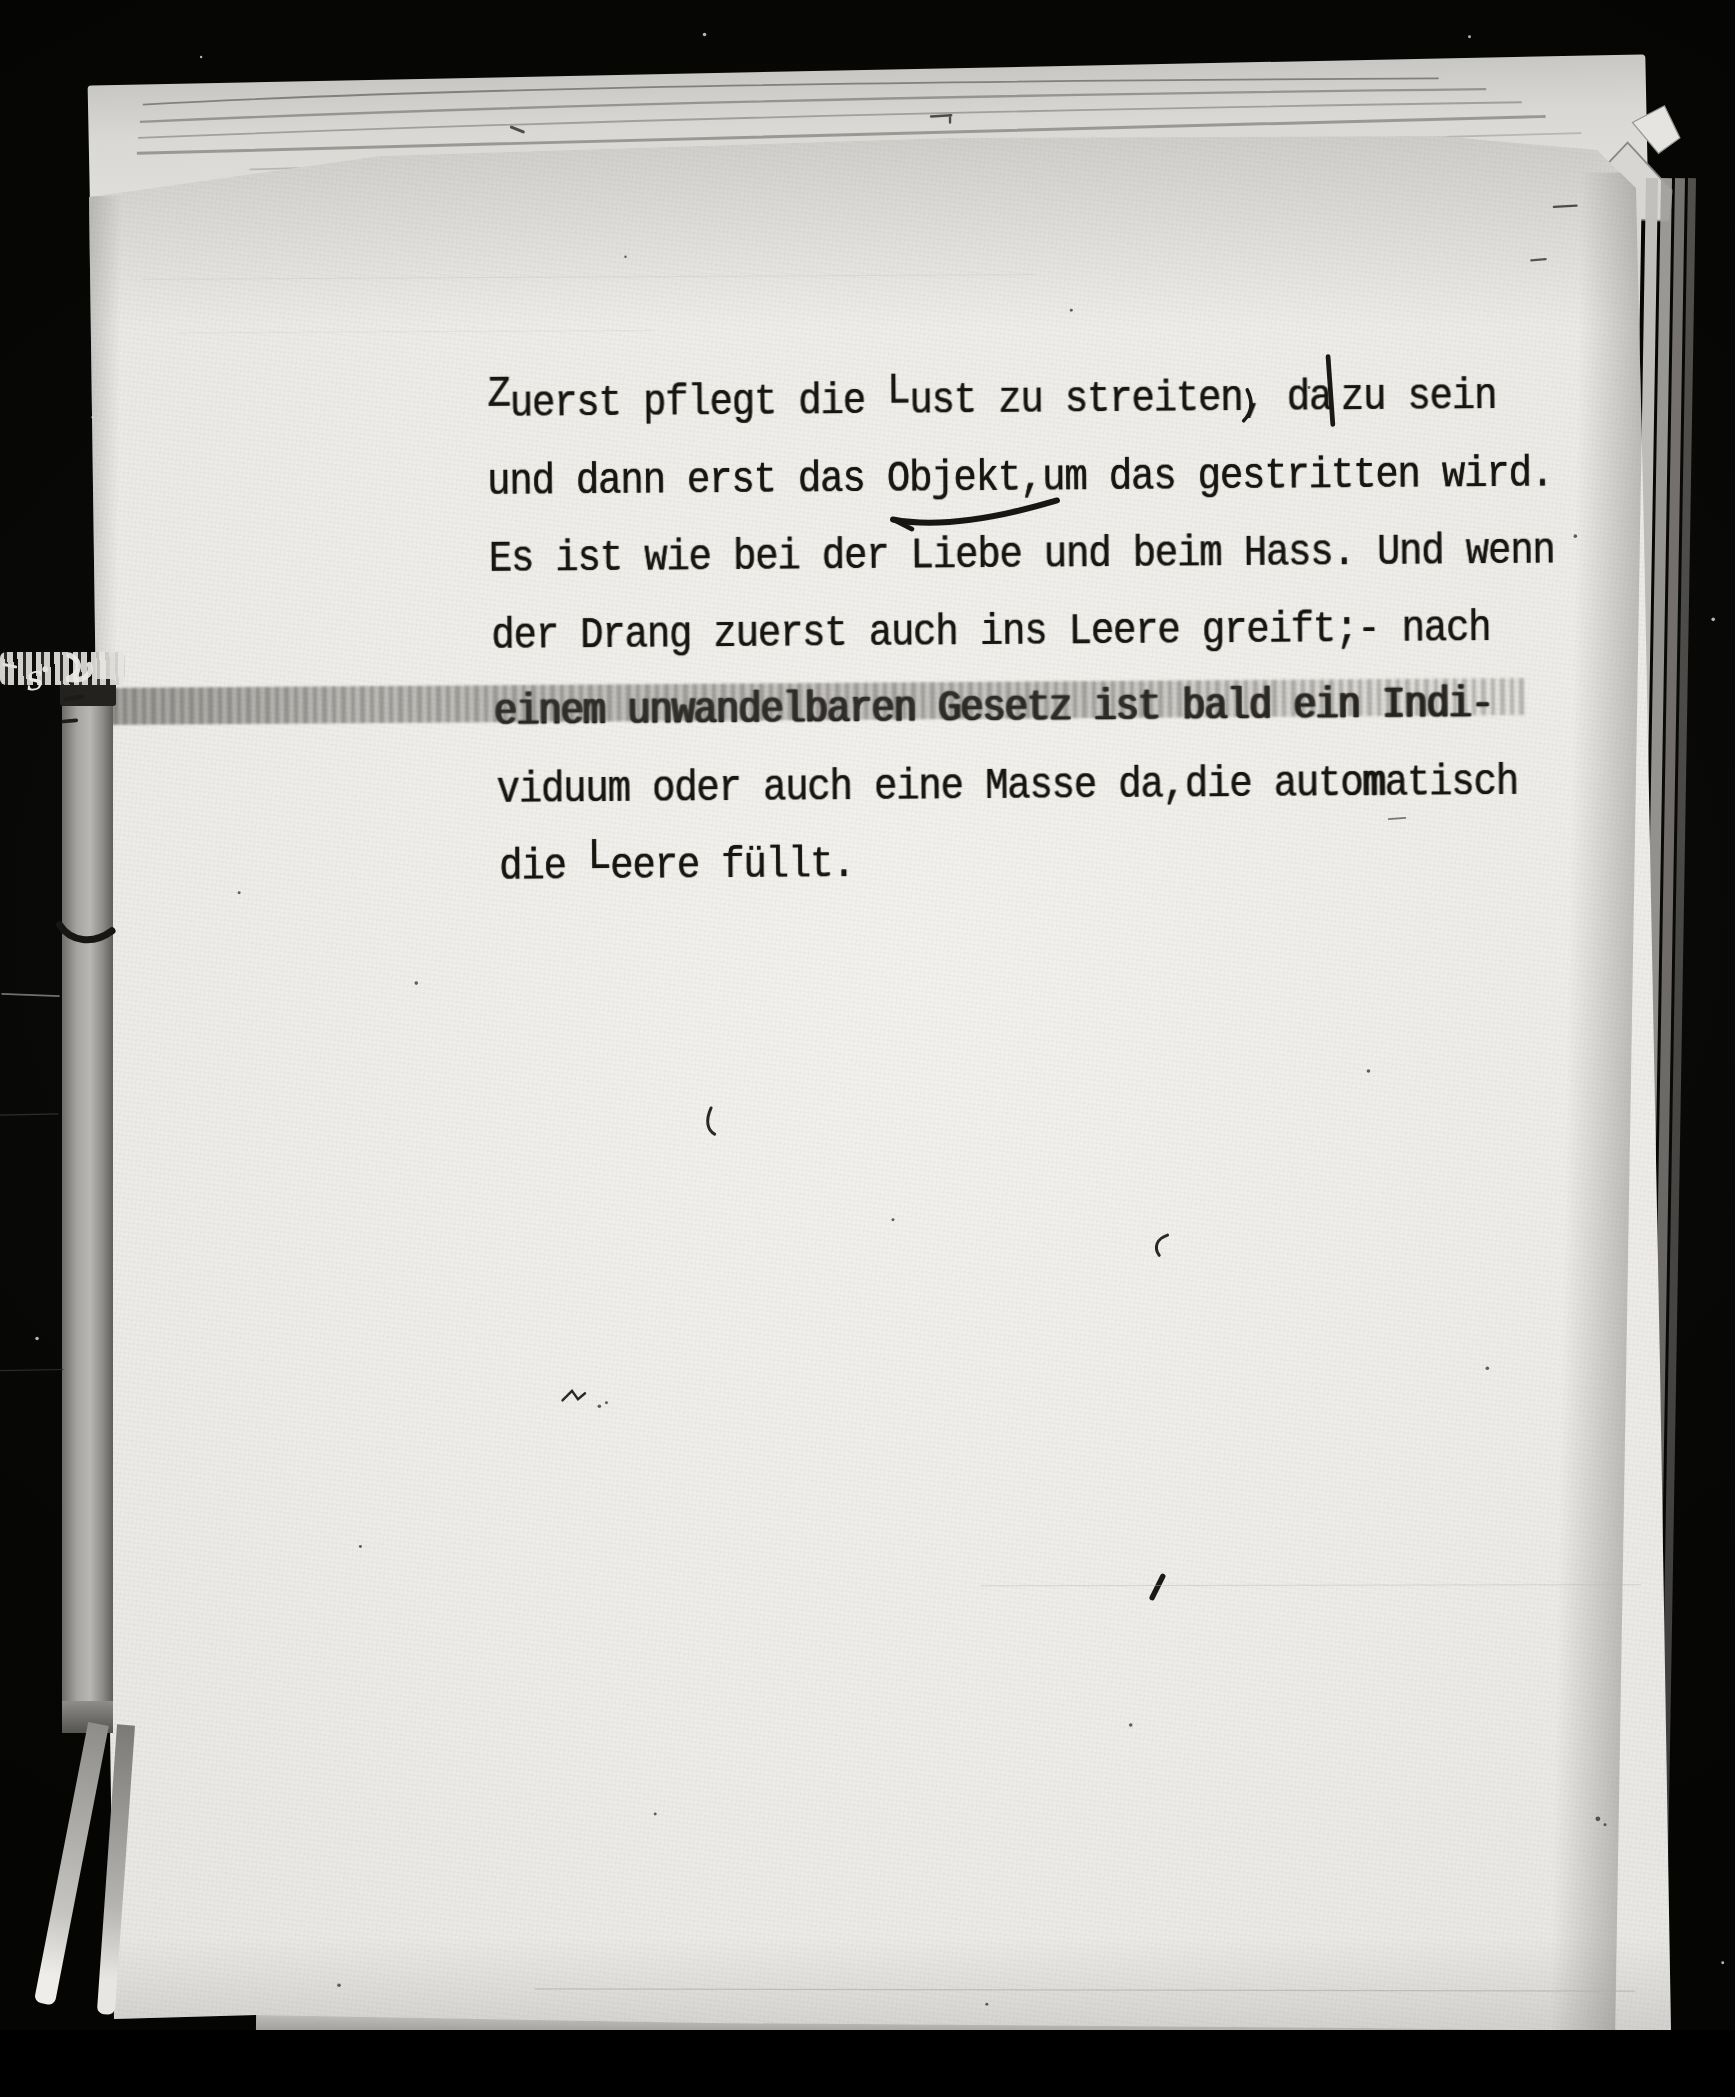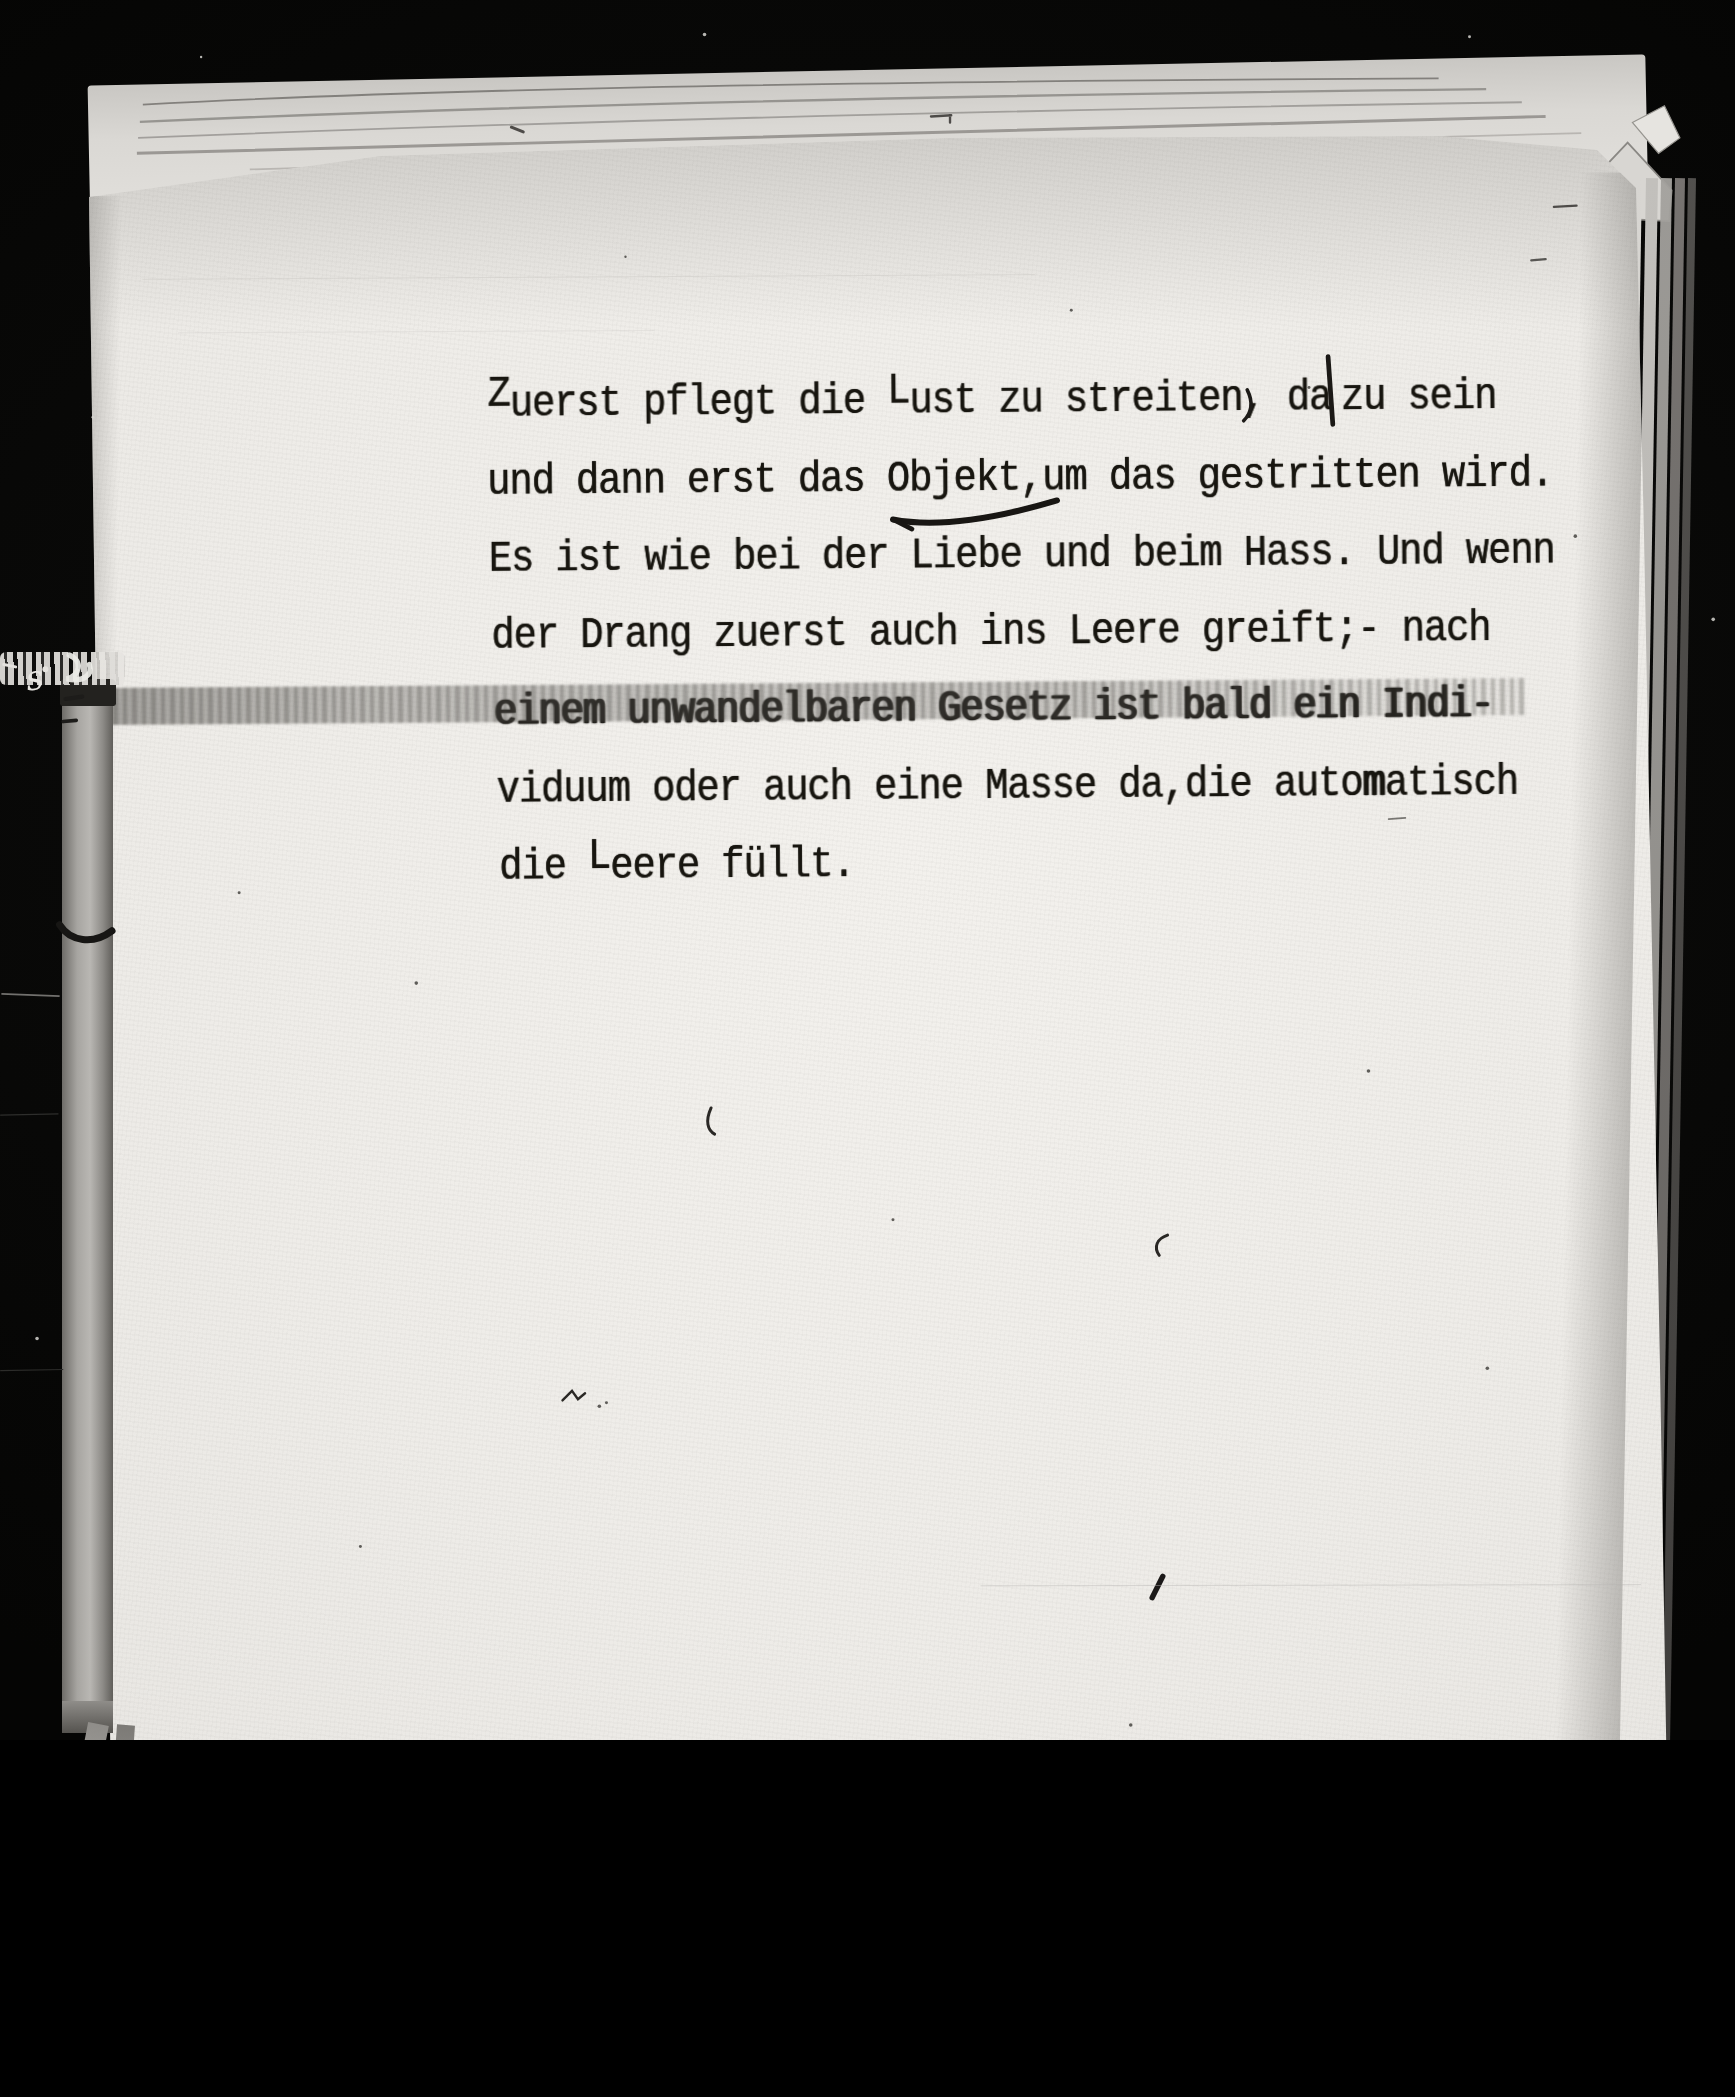--- a/index.html
+++ b/index.html
@@ -1,17 +1,17 @@
 <!DOCTYPE html>
 <html style="font-size:9.5px"><head>
 <meta charset="utf-8">
 <style>
   html,body{margin:0;padding:0;background:#000;}
   .stage{
-    position:relative;width:1736px;height:1740px;overflow:hidden;
+    position:relative;width:1736px;height:2030px;overflow:hidden;
     background:
       radial-gradient(ellipse 1427px 1070px at 50% 45%, #0e0e0d 0%, #090908 55%, #050504 100%);
     font-family:"Liberation Mono","DejaVu Sans Mono",monospace;
   }
   .stage *{position:absolute;}
 
   
   .stack-top{
     left:89px;top:70px;width:1558px;height:155px;
     background:linear-gradient(to bottom,#c9c7c3 0%,#dad8d4 35%,#e4e2de 100%);

